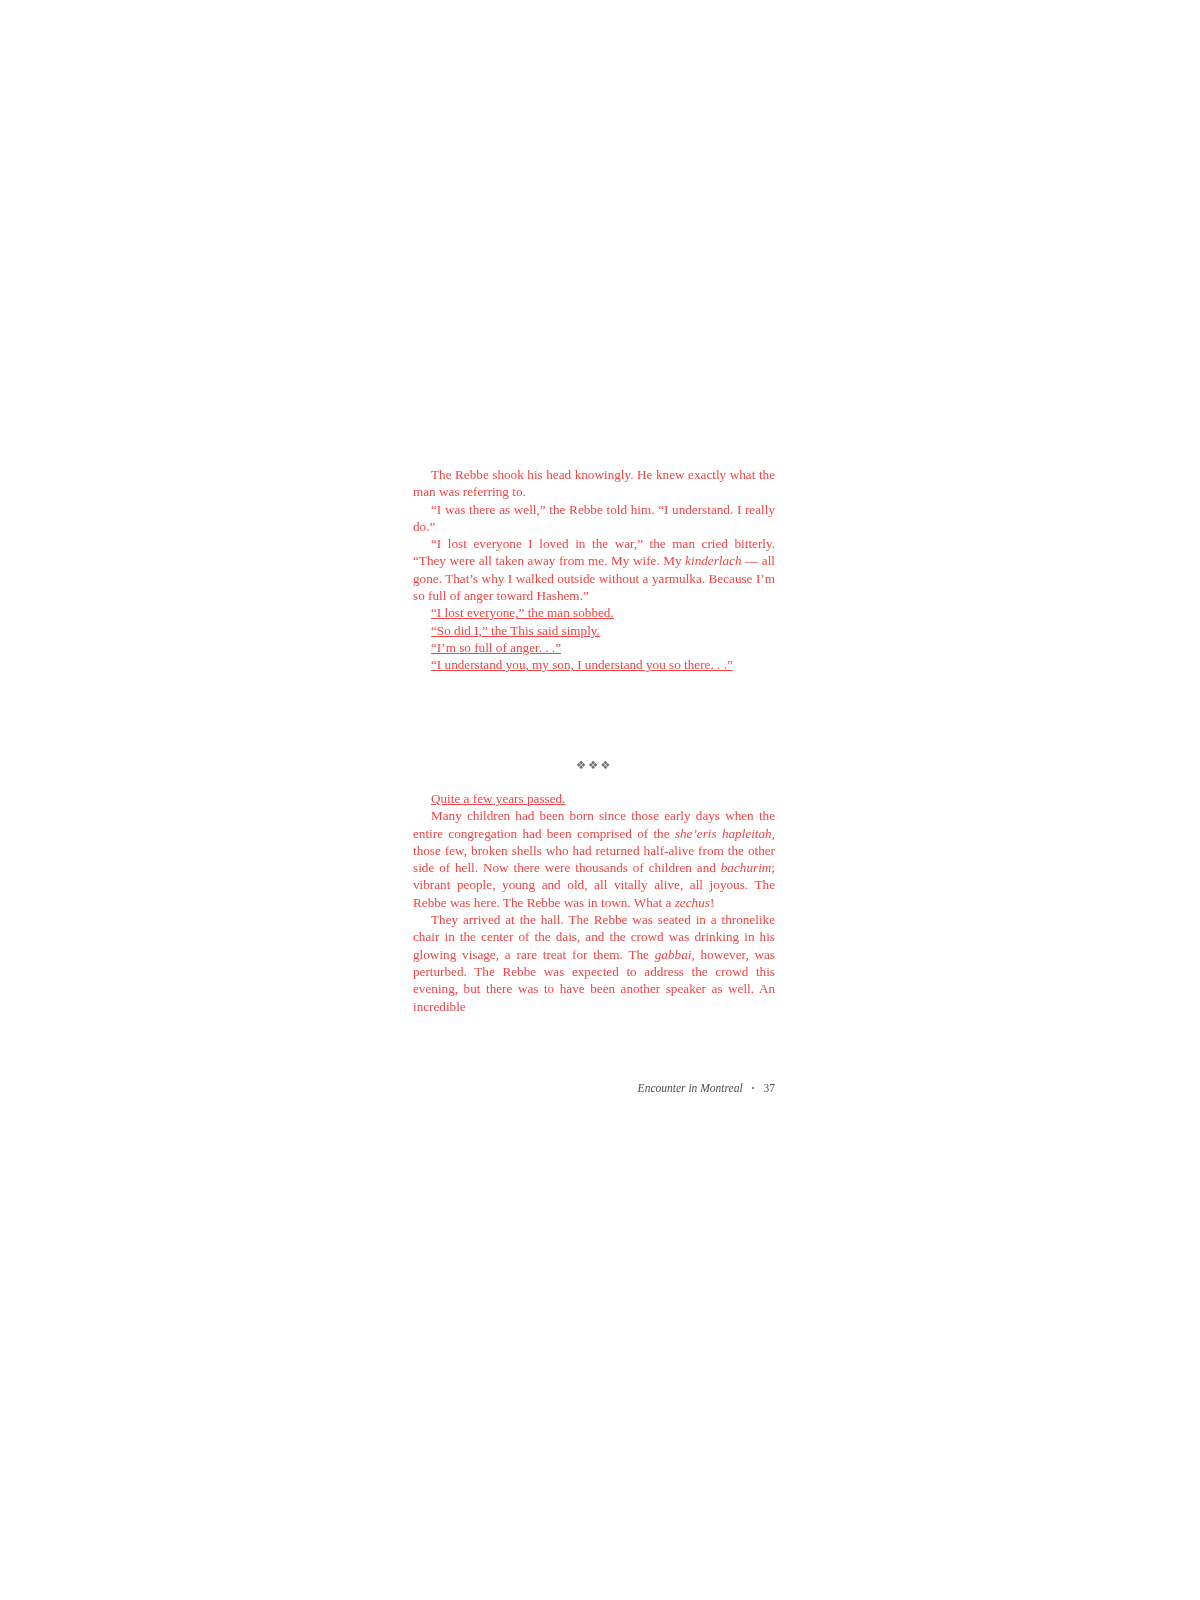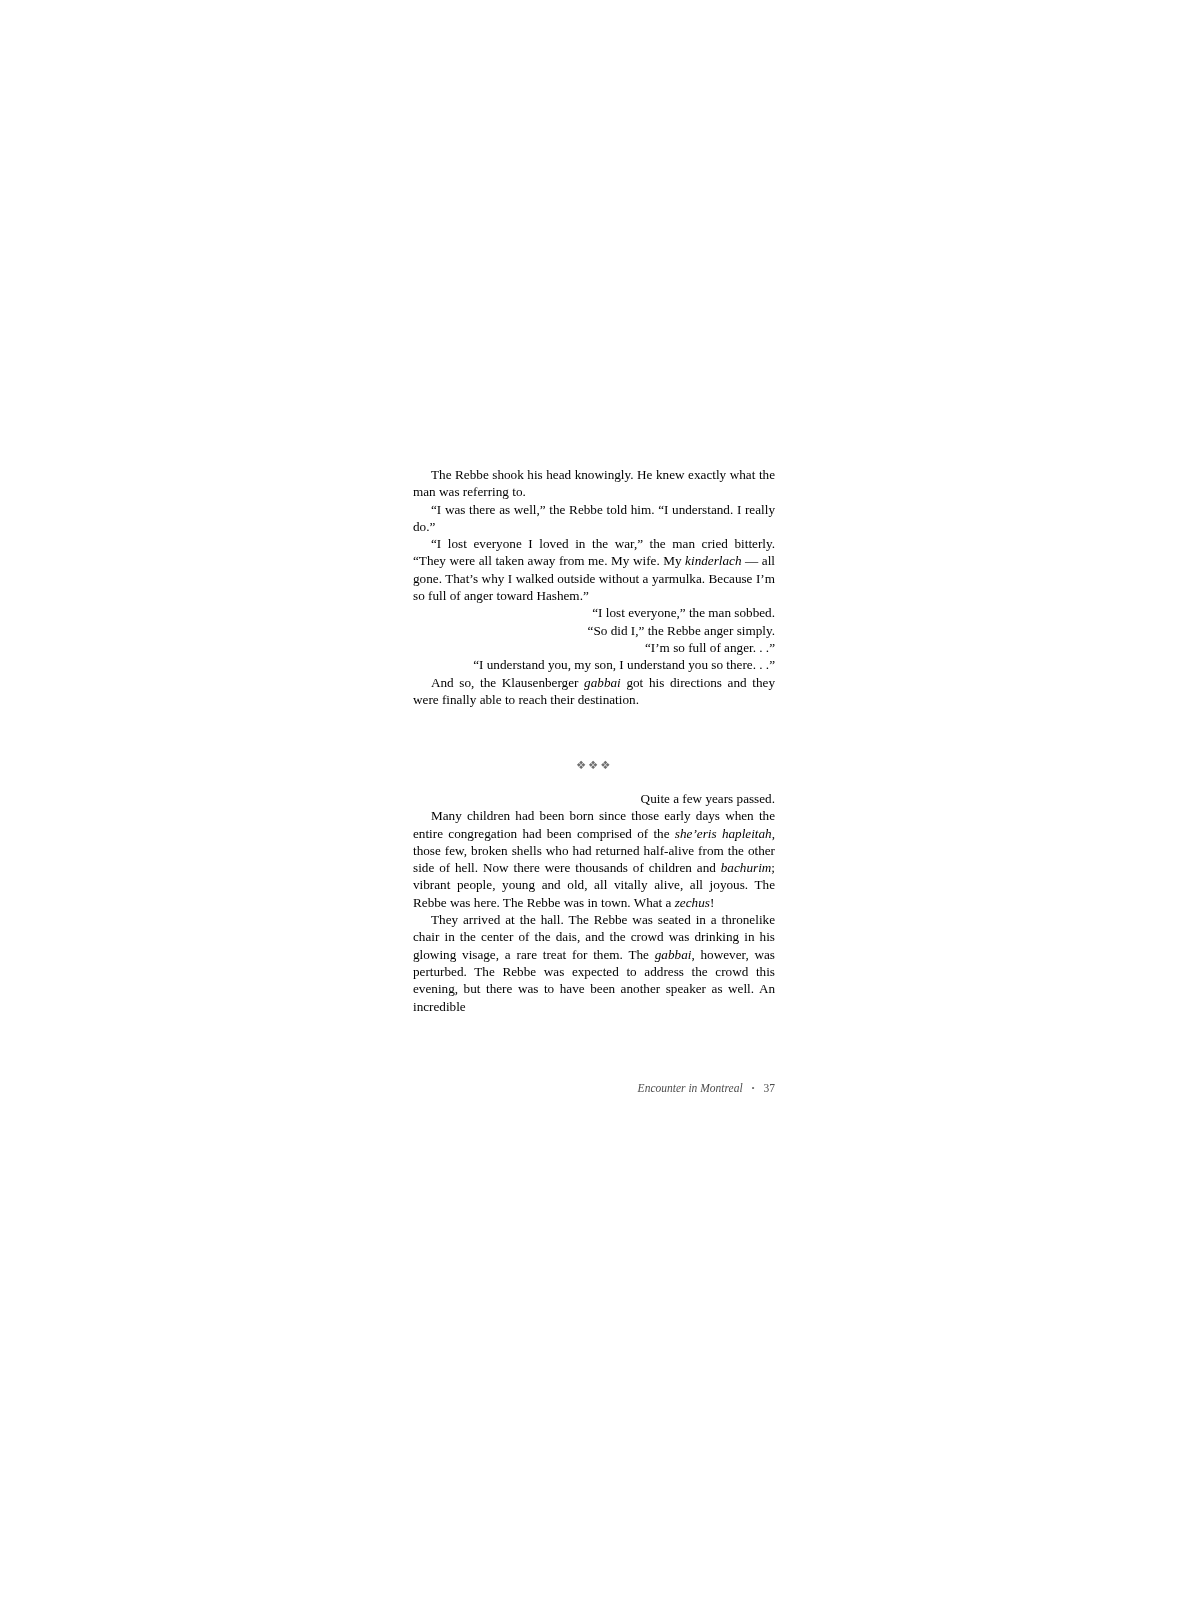--- a/index.html
+++ b/index.html
@@ -28,26 +28,27 @@
     left: 413px;
     top: 466px;
     width: 362px;
   }
   p.para {
     margin: 0;
     font-size: 13.2px;
     line-height: 17.3px;
     text-align: justify;
     text-indent: 18px;
-    color: #000000;
+    color: #ef4444;
     font-family: "Liberation Serif", serif;
     -webkit-font-smoothing: antialiased;
   }
   p.para.short {
-    text-align: right;
+    text-align: left;
+    text-decoration: underline;
   }
   i, .it {
     font-style: italic;
   }
   .divider {
     position: absolute;
     left: 413px;
     top: 754px;
     width: 362px;
     text-align: center;
@@ -94,24 +95,23 @@
 </head>
 <body>
 
 <div class="page">
 
   <div class="text-block">
       <p class="para">The Rebbe shook his head knowingly. He knew exactly what the man was referring to.</p>
       <p class="para">“I was there as well,” the Rebbe told him. “I understand. I really do.”</p>
       <p class="para">“I lost everyone I loved in the war,” the man cried bitterly. “They were all taken away from me. My wife. My <i class="it">kinderlach</i> — all gone. That’s why I walked outside without a yarmulka. Because I’m so full of anger toward Hashem.”</p>
       <p class="para short">“I lost everyone,” the man sobbed.</p>
-      <p class="para short">“So did I,” the Rebbe anger simply.</p>
+      <p class="para short">“So did I,” the This said simply.</p>
       <p class="para short">“I’m so full of anger. . .”</p>
       <p class="para short">“I understand you, my son, I understand you so there. . .”</p>
-      <p class="para">And so, the Klausenberger <i class="it">gabbai</i> got his directions and they were finally able to reach their destination.</p>
     </div>
 
   <div class="divider">
     <span class="dia">❖❖❖</span>
   </div>
 
   <div class="text-block-2">
       <p class="para short">Quite a few years passed.</p>
       <p class="para">Many children had been born since those early days when the entire congregation had been comprised of the <i class="it">she’eris hapleitah</i>, those few, broken shells who had returned half-alive from the other side of hell. Now there were thousands of children and <i class="it">bachurim</i>; vibrant people, young and old, all vitally alive, all joyous. The Rebbe was here. The Rebbe was in town. What a <i class="it">zechus</i>!</p>
       <p class="para">They arrived at the hall. The Rebbe was seated in a thronelike chair in the center of the dais, and the crowd was drinking in his glowing visage, a rare treat for them. The <i class="it">gabbai</i>, however, was perturbed. The Rebbe was expected to address the crowd this evening, but there was to have been another speaker as well. An incredible</p>

